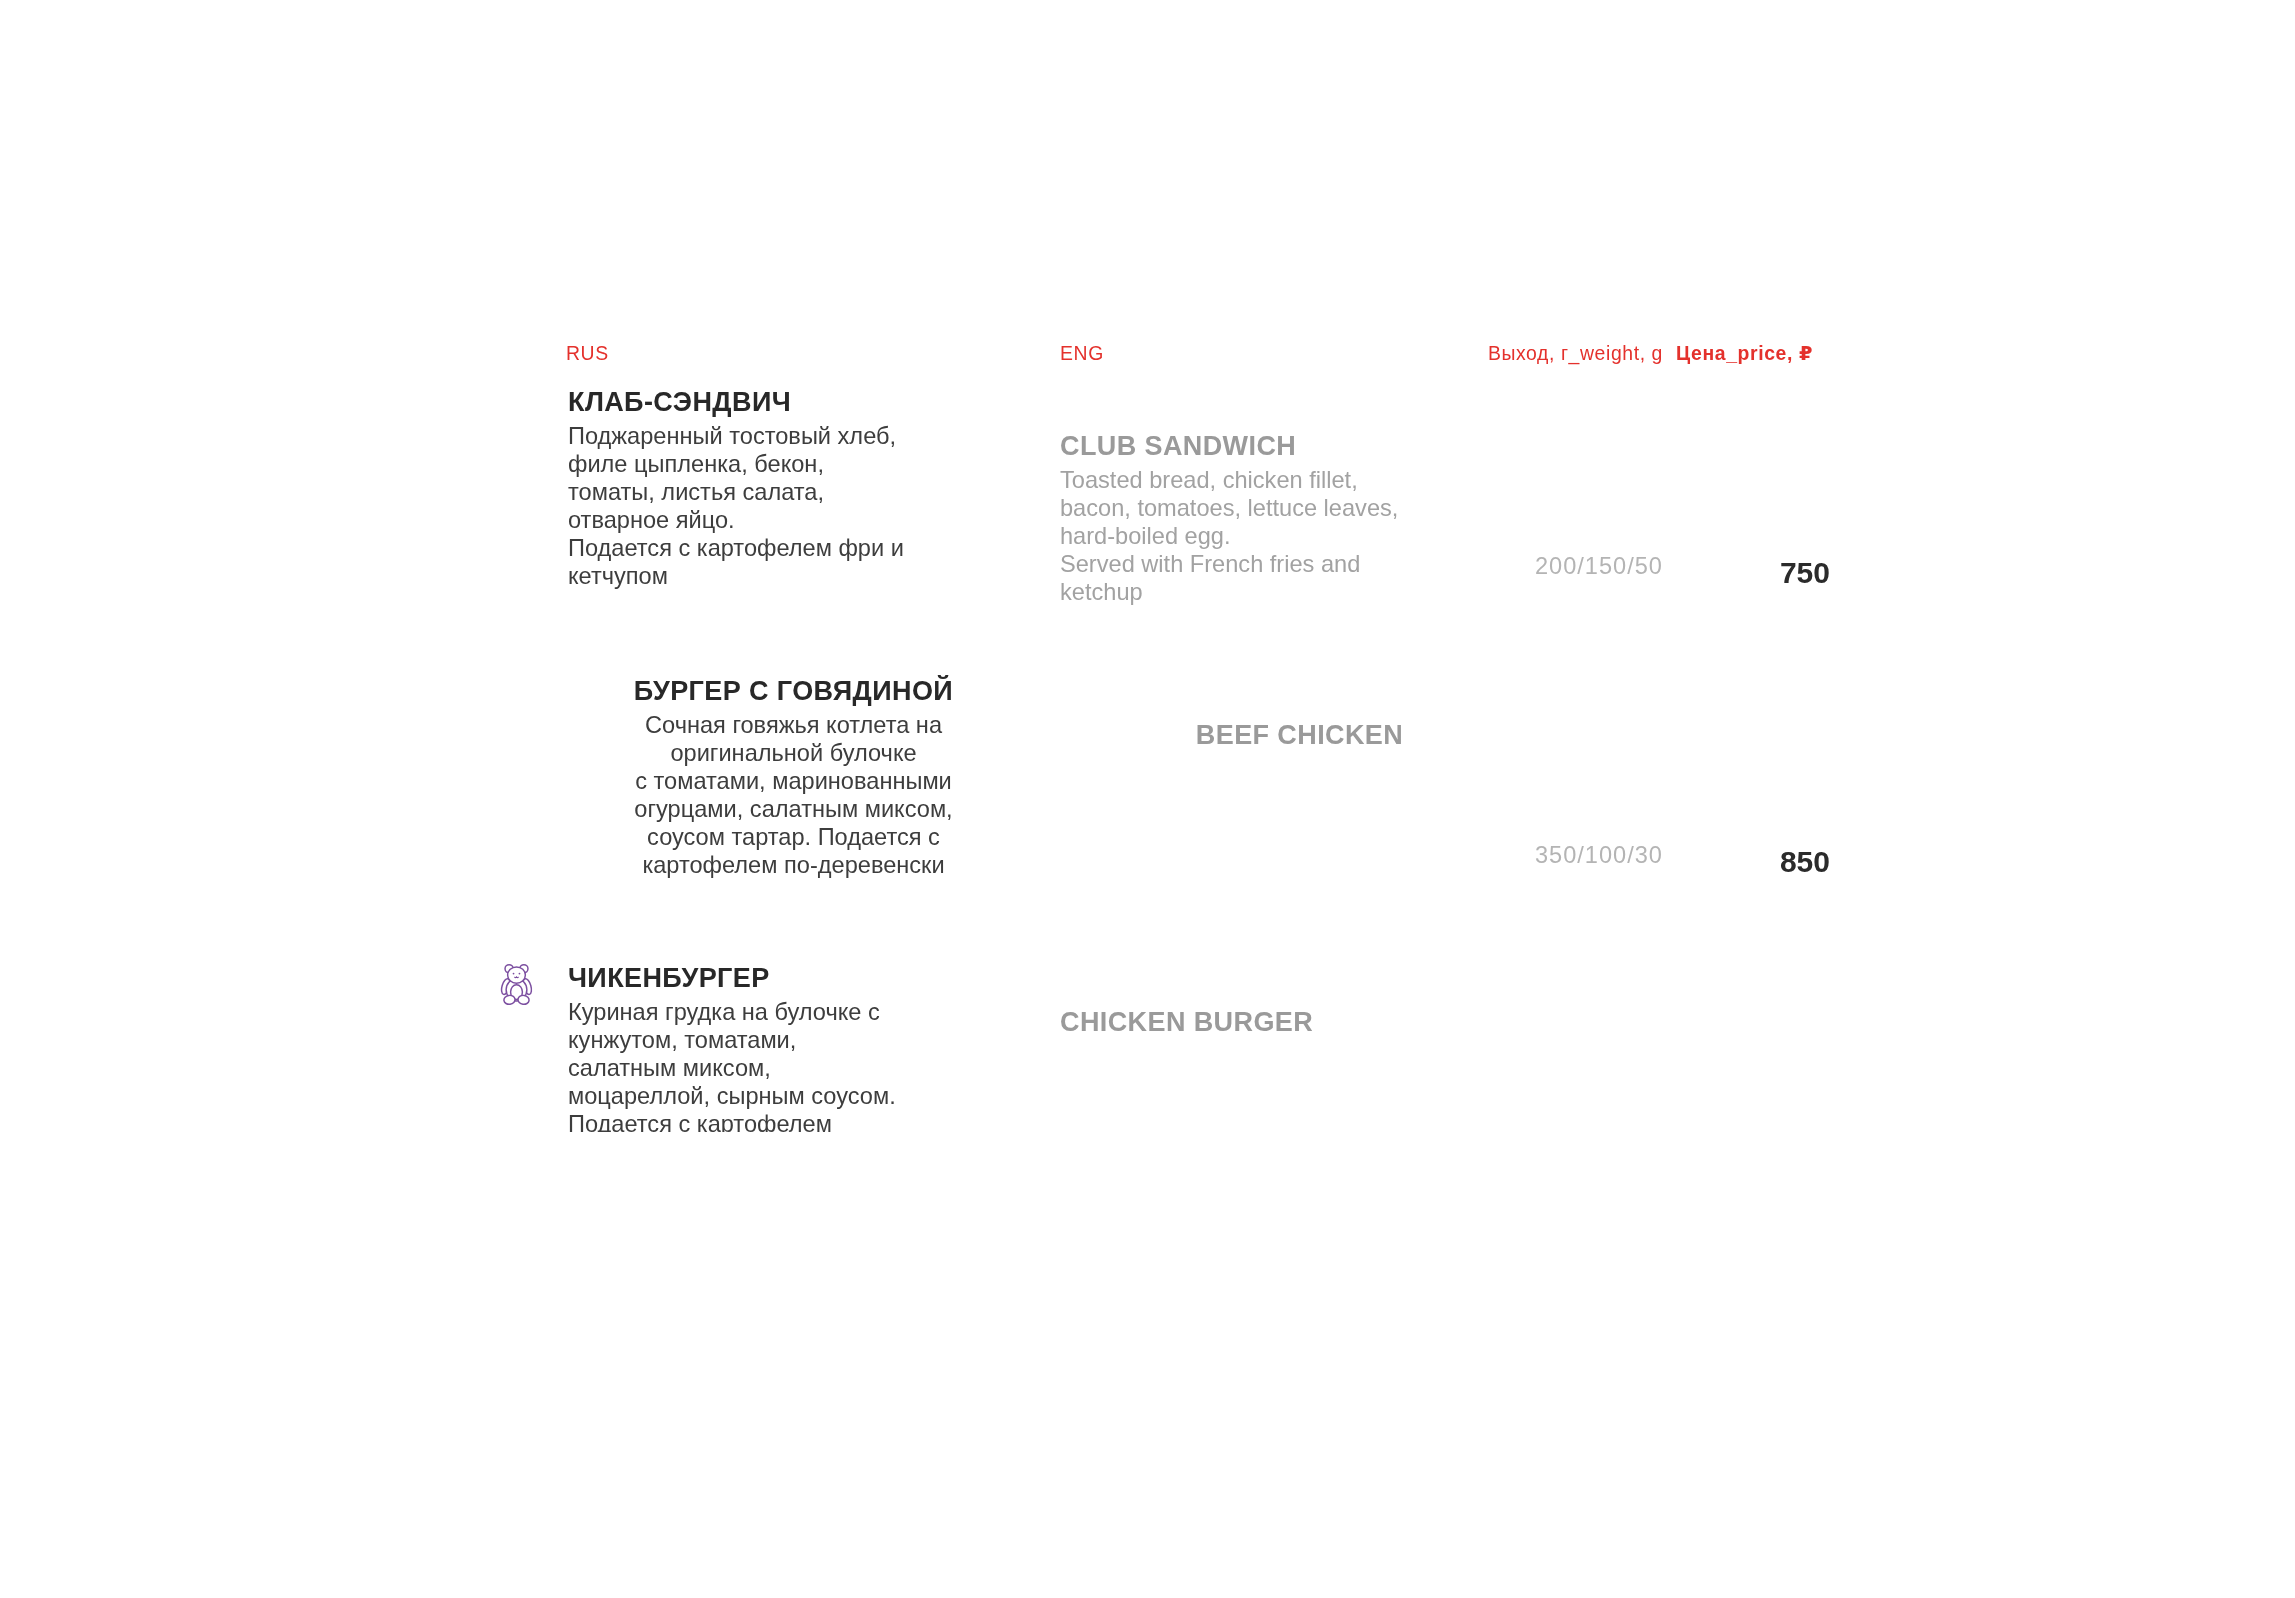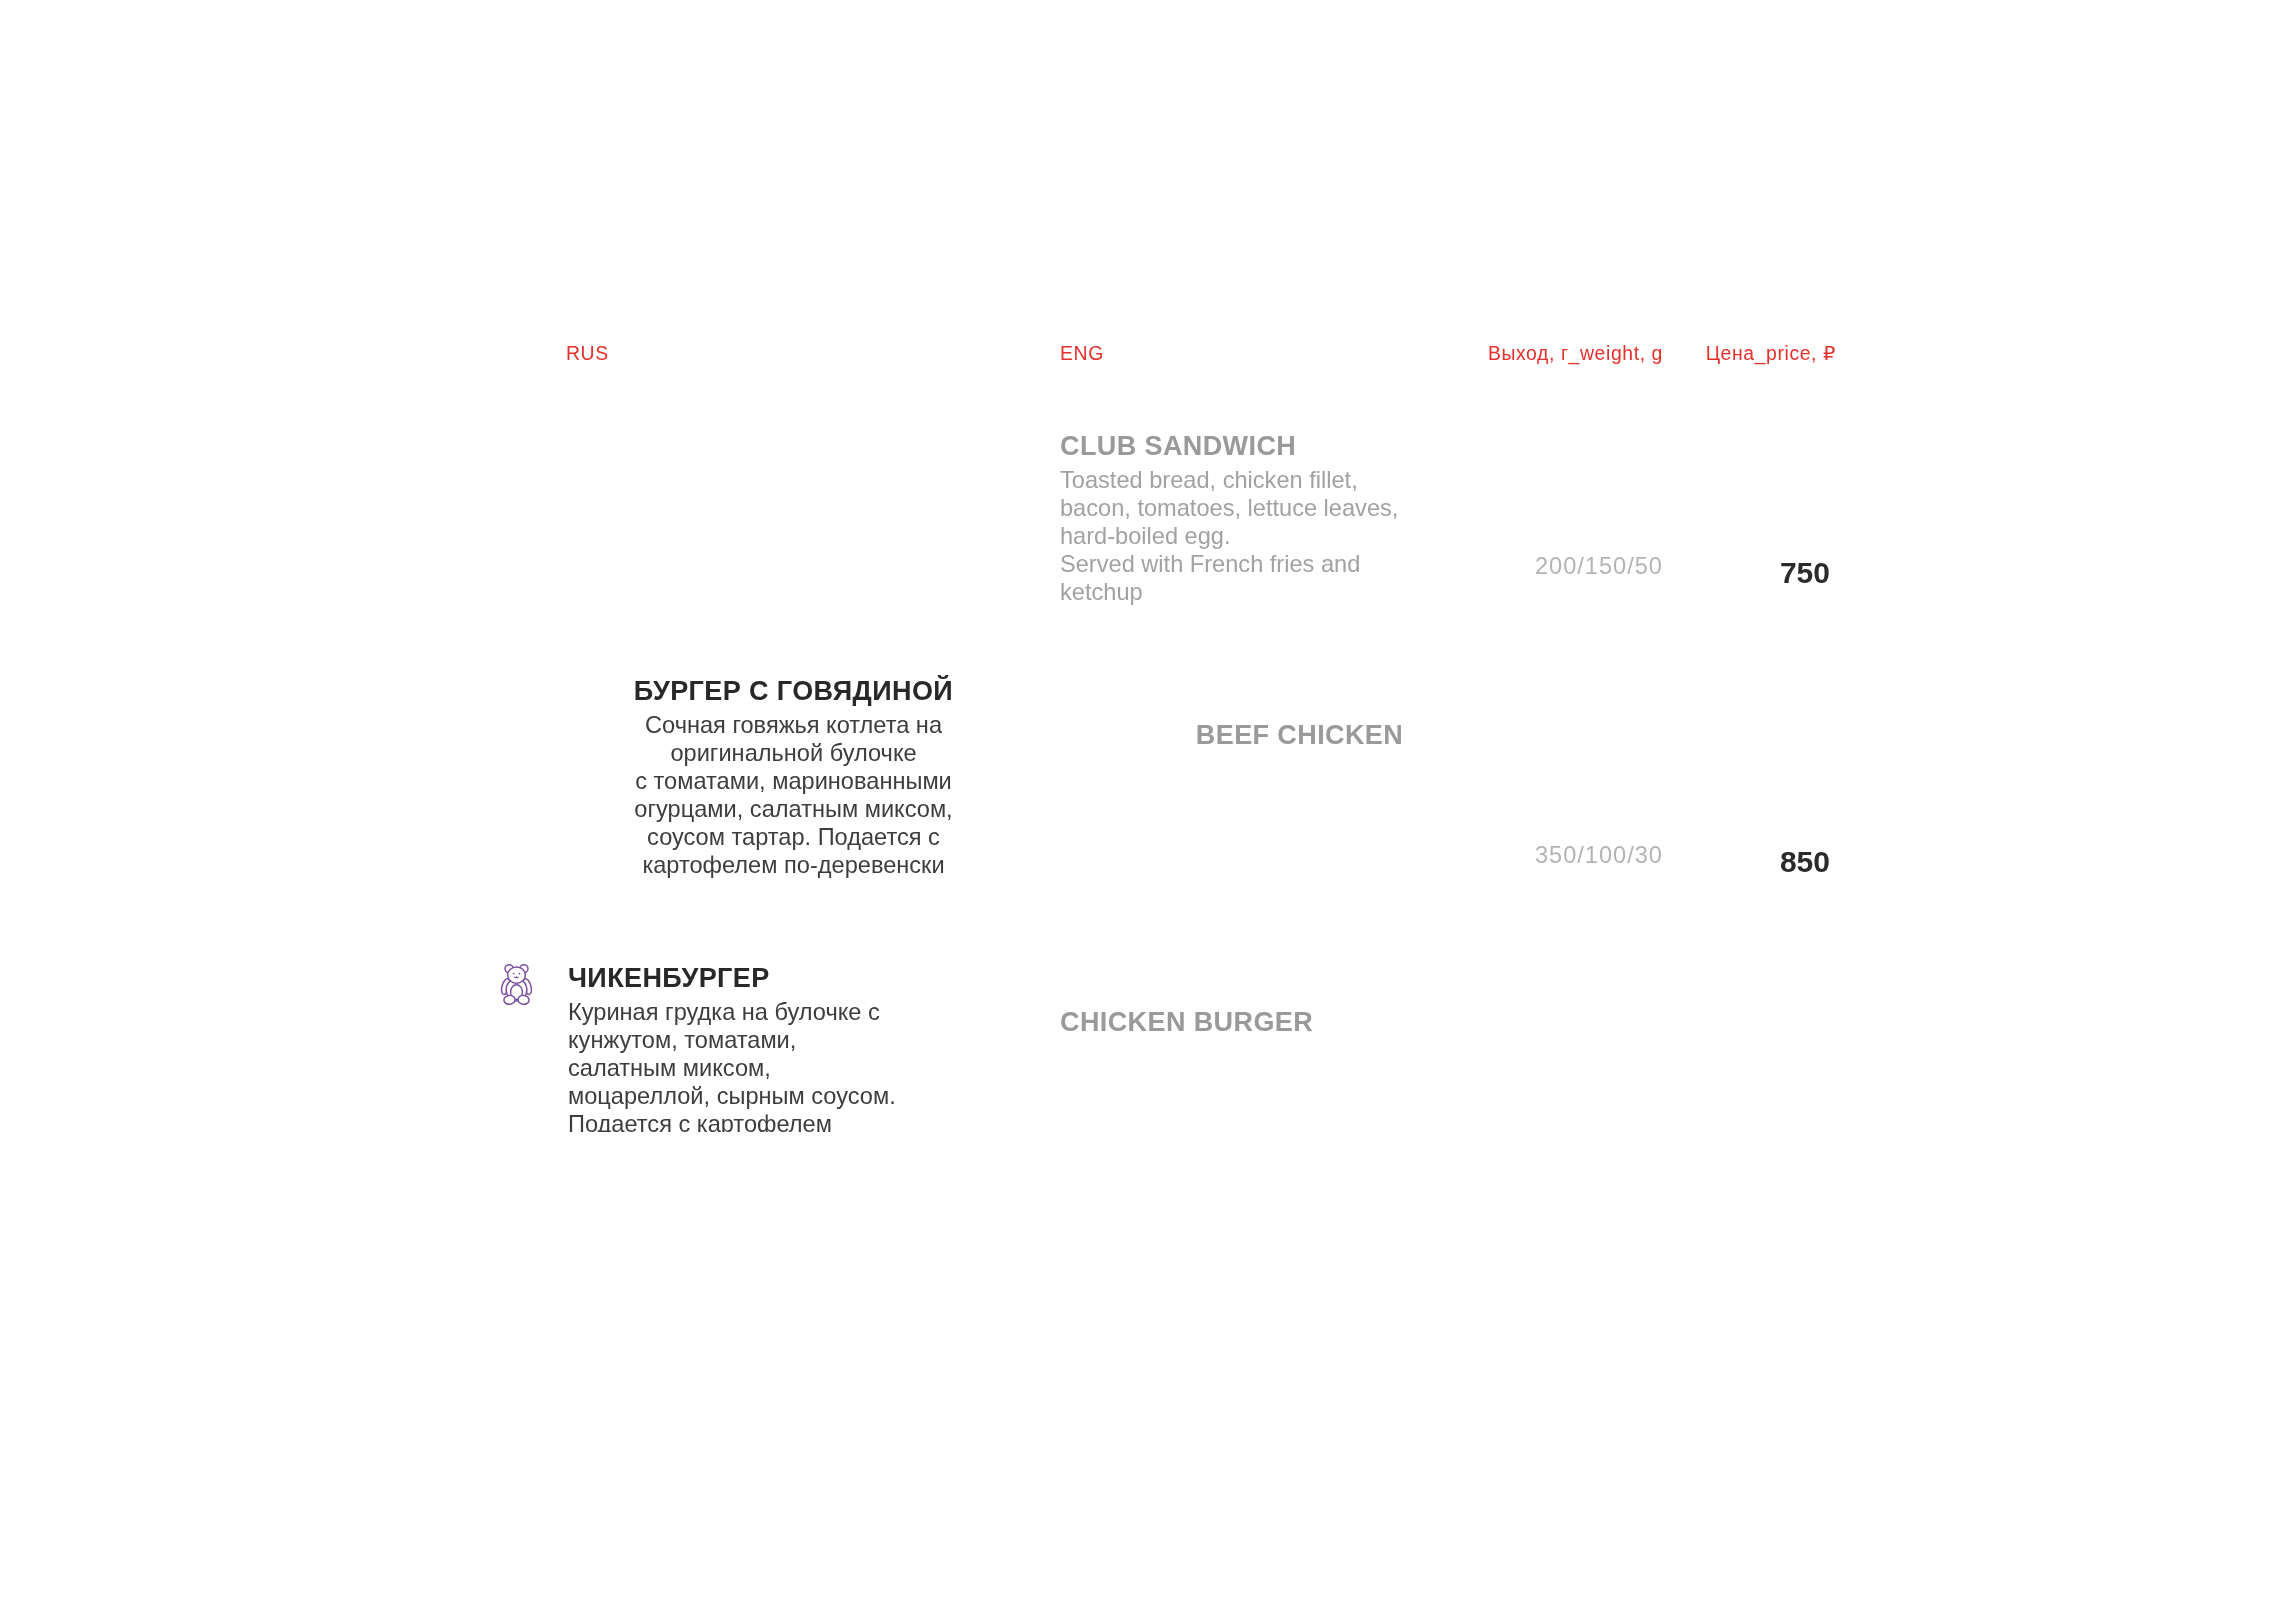--- a/index.html
+++ b/index.html
@@ -23,21 +23,21 @@
     font-size: 19.4px;
     line-height: 21px;
     font-weight: 400;
     letter-spacing: 0.6px;
     color: #e4312c;
     white-space: nowrap;
   }
   .col-label.rus  { left: 566px; }
   .col-label.eng  { left: 1060px; }
   .col-label.weight { right: 632px; text-align: right; }
-  .col-label.price  { right: 459px; text-align: center; }
+  .col-label.price  { right: 482px; text-align: center; font-weight: bold; }
 
   
   .menu-row {
     position: absolute;
     left: 0;
     width: 100%;
     height: 203px;
   }
   .menu-row.r1 { top: 386px; }
   .menu-row.r2 { top: 675px; text-align: center; }
@@ -111,20 +111,29 @@
 <body>
 
 <div class="page">
 
   <div class="col-label rus">RUS</div>
   <div class="col-label eng">ENG</div>
   <div class="col-label weight">Выход, г_weight, g</div>
   <div class="col-label price">Цена_price, ₽</div>
 
   <div class="menu-row r1">
+    <div class="rus-col">
+      <h3 class="dish-title">КЛАБ-СЭНДВИЧ</h3>
+      <p class="dish-desc">Поджаренный тостовый хлеб,
+филе цыпленка, бекон,
+томаты, листья салата,
+отварное яйцо.
+Подается с картофелем фри и
+кетчупом</p>
+    </div>
     <div class="eng-col">
       <h3 class="dish-title">CLUB SANDWICH</h3>
       <p class="dish-desc">Toasted bread, chicken fillet,
 bacon, tomatoes, lettuce leaves,
 hard-boiled egg.
 Served with French fries and
 ketchup</p>
     </div>
     <div class="weight-value">200/150/50</div>
     <div class="price-value">750</div>

